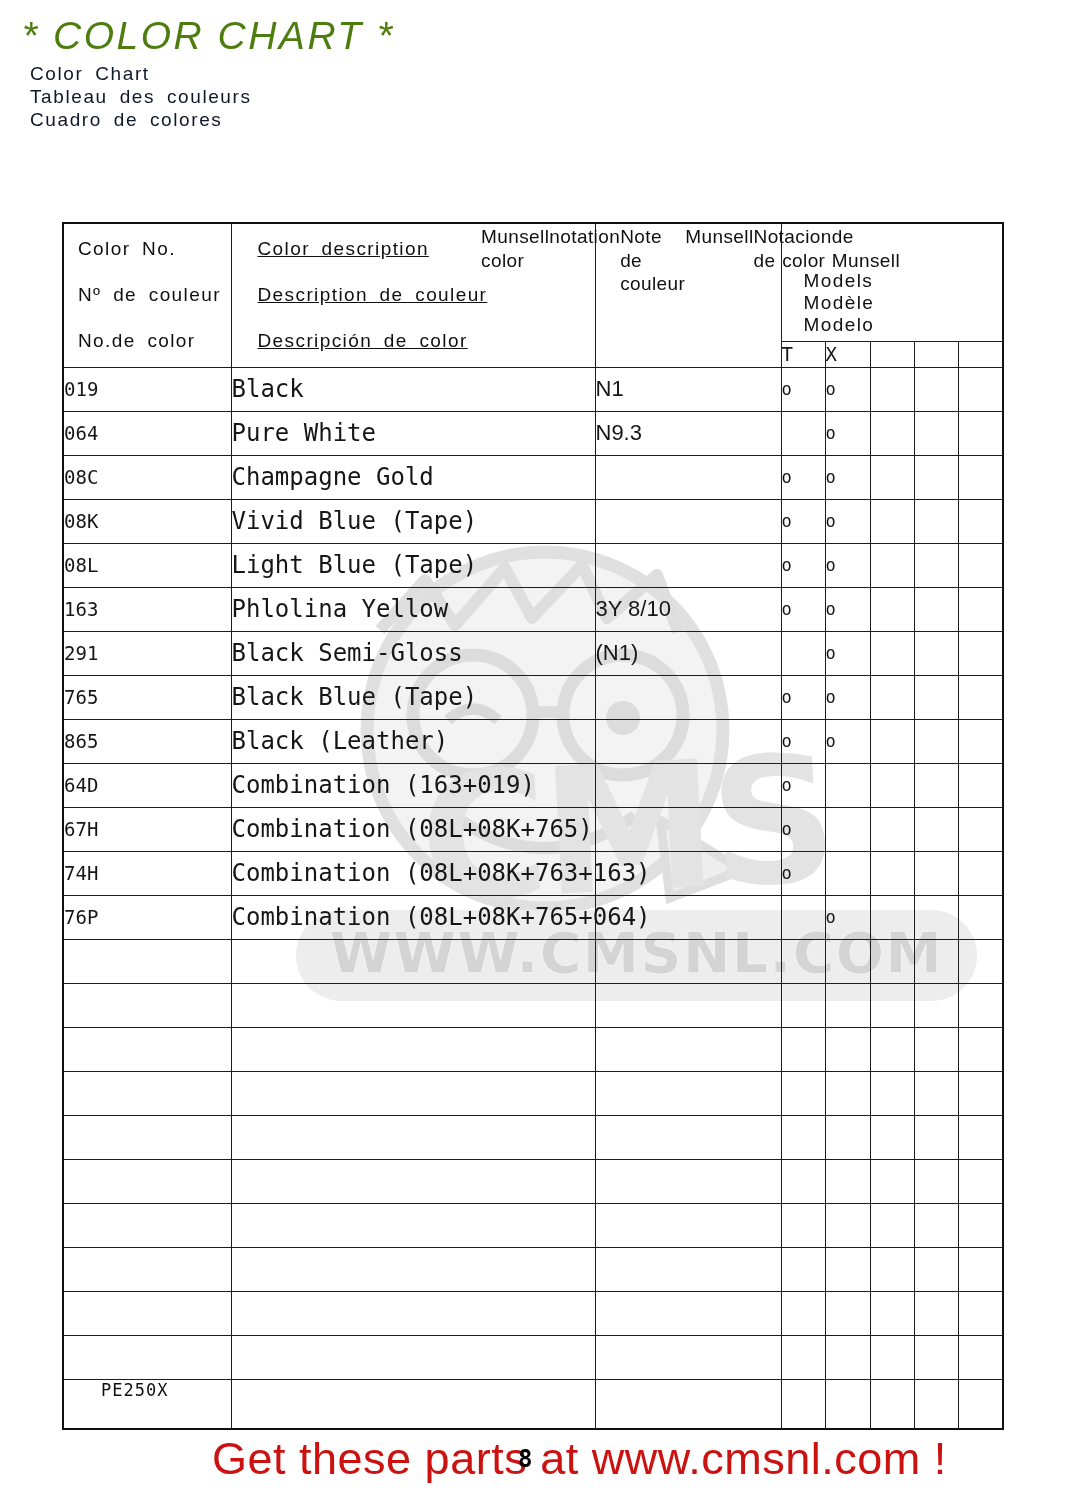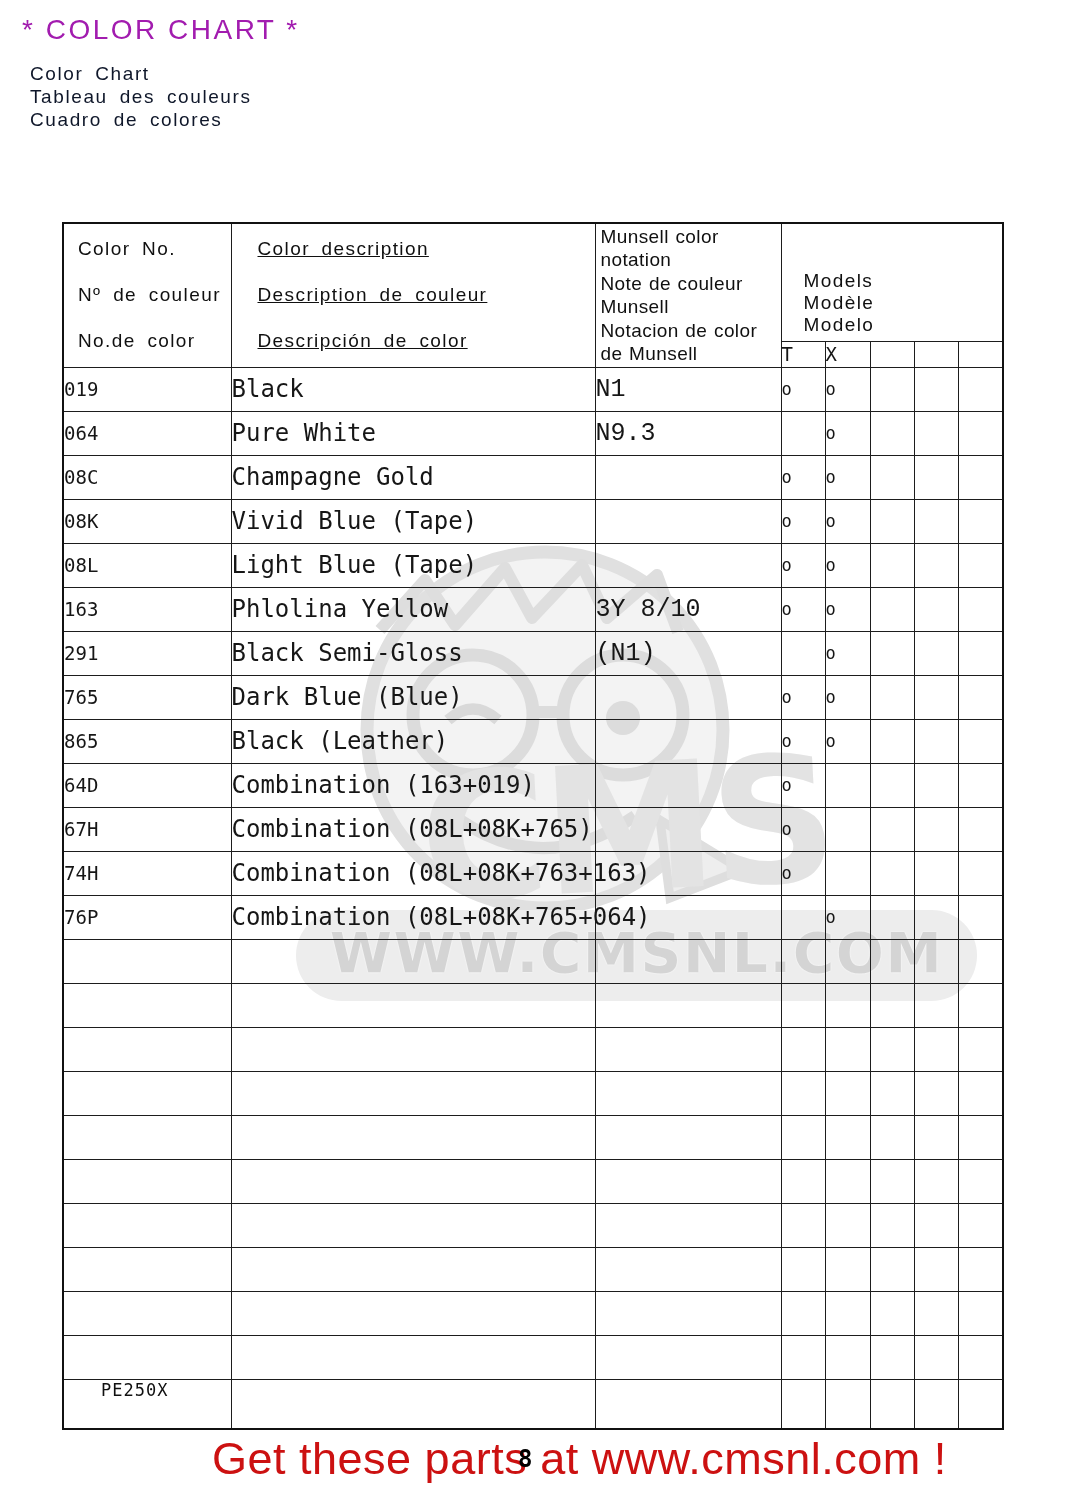--- a/index.html
+++ b/index.html
@@ -3,21 +3,21 @@
 <meta charset="utf-8">
 <style>
   html,body{margin:0;padding:0;background:#fff;}
   .page{
     position:relative;width:1085px;height:1500px;background:#ffffff;
     font-family:"Liberation Sans",sans-serif;color:#161616;overflow:hidden;
   }
   
   .doc-title{
     position:absolute;left:22px;top:14px;
-    font-size:28px;letter-spacing:2.5px;color:#a21caf;white-space:nowrap;
+    font-size:39px;letter-spacing:2.5px;color:#4d7c0f;white-space:nowrap;font-style:italic;
   }
   .subtitles{position:absolute;left:30px;top:62px;font-size:19px;line-height:23px;
     letter-spacing:1.6px;word-spacing:5px;color:#0f172a;}
   
   .watermark{position:absolute;left:0;top:0;width:100%;height:100%;z-index:0;}
   .wm-mascot{position:absolute;left:310px;top:520px;}
   .wm-cms{
     position:absolute;left:420px;top:742px;
     font-family:"DejaVu Sans",sans-serif;font-weight:bold;font-size:175px;
     letter-spacing:-6px;color:#e3e3e3;transform:rotate(-3deg);line-height:1;
@@ -36,31 +36,31 @@
   .color-table th,.color-table td{
     border:1.5px solid #1d1d1d;padding:0;vertical-align:middle;
     font-weight:normal;text-align:left;background:transparent;
   }
   .color-table{border:2.5px solid #111;}
   .hdr-main{height:118px;}
   .hdr-sub{height:26px;}
   .hdr-cell{font-size:19px;letter-spacing:1.4px;word-spacing:5px;color:#101010;}
   .hdr-stack{display:flex;flex-direction:column;justify-content:space-around;height:138px;padding-left:14px;}
   .hdr-stack.desc{padding-left:26px;text-decoration:underline;}
-  .hdr-munsell{display:flex;flex-direction:column;justify-content:center;height:140px;
+  .hdr-munsell{display:flex;flex-direction:row;justify-content:center;height:140px;
     padding-left:5px;font-size:19px;line-height:23.5px;letter-spacing:0.4px;word-spacing:1px;}
   .hdr-models{display:flex;flex-direction:column;justify-content:flex-end;height:108px;
     padding:4px 0 4px 22px;}
   .model-col-hdr{text-align:center;font-family:"DejaVu Sans Mono",monospace;font-size:19px;}
   .data-row{height:44px;margin-left:24px;}
   .empty-row{height:44px;}
   .empty-row.tall{height:50px;}
   .c-no{font-family:"DejaVu Sans Mono",monospace;font-size:19px;text-align:center;}
   .c-desc{font-family:"DejaVu Sans Mono",monospace;font-size:24px;padding-left:30px;white-space:nowrap;overflow:visible;}
-  .c-mun{font-family:Liberation Mono, monospace;font-size:25px;text-align:center;white-space:nowrap;}
+  .c-mun{font-family:Liberation Sans, sans-serif;font-size:22px;text-align:center;white-space:nowrap;}
   .c-mark{font-family:"DejaVu Sans Mono",monospace;font-size:17px;text-align:center;}
   
   .footer-model{position:absolute;left:74px;top:1380px;z-index:2;
     font-family:"DejaVu Sans Mono",monospace;font-size:17px;letter-spacing:1px;color:#101010;margin-left:27px;}
   .footer-promo{position:absolute;left:183px;top:1433px;z-index:2;
     font-size:45px;letter-spacing:0.5px;color:#cc1111;white-space:nowrap;margin-left:29px;}
   .footer-page{position:absolute;left:518px;top:1445px;z-index:3;
     font-family:"DejaVu Sans Mono",monospace;font-weight:bold;font-size:24px;color:#000;}
 </style>
 </head>
@@ -209,21 +209,21 @@
         <td class="c-desc">Black Semi-Gloss</td>
         <td class="c-mun">(N1)</td>
         <td class="c-mark"></td>
         <td class="c-mark">o</td>
         <td class="c-mark"></td>
         <td class="c-mark"></td>
         <td class="c-mark"></td>
       </tr>
       <tr class="data-row">
         <td class="c-no">765</td>
-        <td class="c-desc">Dark Blue (Blue)</td>
+        <td class="c-desc">Black Blue (Tape)</td>
         <td class="c-mun"></td>
         <td class="c-mark">o</td>
         <td class="c-mark">o</td>
         <td class="c-mark"></td>
         <td class="c-mark"></td>
         <td class="c-mark"></td>
       </tr>
       <tr class="data-row">
         <td class="c-no">865</td>
         <td class="c-desc">Black (Leather)</td>

